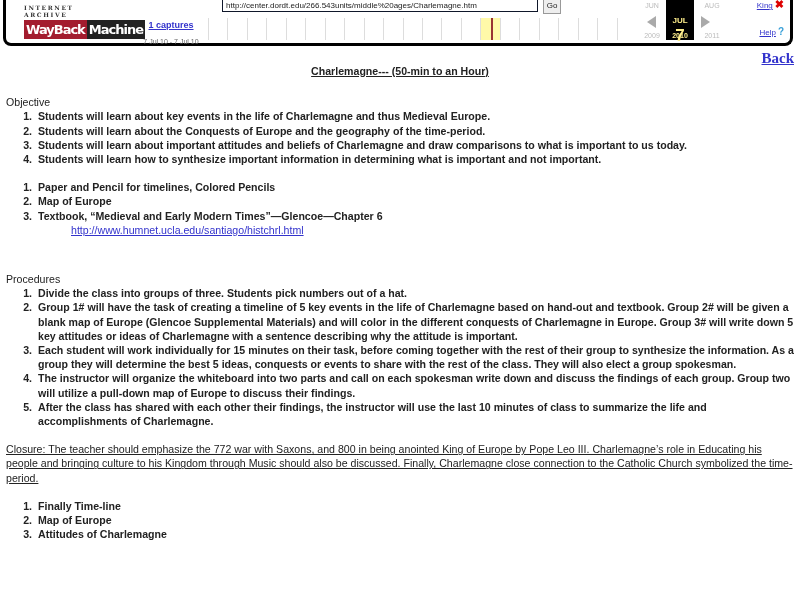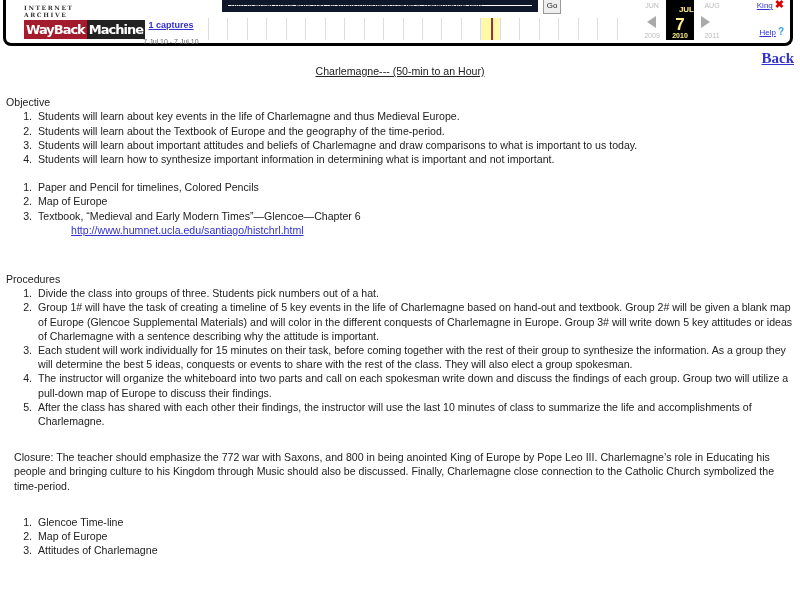--- a/index.html
+++ b/index.html
@@ -10,61 +10,61 @@
   .wm-logo { position:absolute; left:18px; top:10px; width:85px; }
   .wm-logo-top { font-family:"DejaVu Serif", serif; font-size:6px; letter-spacing:1.6px; color:#333; font-weight:bold; }
   .wm-logo-main { display:flex; margin-top:2px; height:19px; }
   .wm-logo-main .way { background:#a31c2e; color:#fff; font-family:"DejaVu Sans", sans-serif; font-weight:bold; font-size:13px; padding:0 2px; letter-spacing:-1px; line-height:19px; }
   .wm-logo-main .mach { background:#222; color:#fff; font-family:"DejaVu Sans", sans-serif; font-weight:bold; font-size:13px; padding:0 2px; letter-spacing:-1px; line-height:19px; }
 
   .wm-captures { position:absolute; left:130px; top:26px; width:70px; text-align:center; }
   .wm-captures a { font-size:9px; color:#33c; text-decoration:underline; font-weight:bold; display:block; }
   .wm-captures .range { font-size:7px; color:#666; }
 
-  .wm-url { position:absolute; left:216px; top:5px; width:316px; height:13px; border:6px solid #0f172a; font-size:8px; padding:0 3px; box-sizing:border-box; line-height:11px; color:#222; font-family:"Liberation Sans", sans-serif; }
+  .wm-url { position:absolute; left:216px; top:5px; width:316px; height:13px; border:1px solid #0f172a; font-size:8px; padding:0 3px; box-sizing:border-box; line-height:11px; color:#222; font-family:"Liberation Sans", sans-serif; }
   .wm-go { position:absolute; left:537px; top:4px; width:18px; height:16px; border:1px solid #999; background:#eee; font-size:8px; text-align:center; line-height:14px; box-sizing:border-box; }
 
   .wm-timeline { position:absolute; left:202px; top:24px; width:428px; height:22px; display:flex; }
   .wm-timeline .tick { flex:1; border-left:1px solid #ddd; position:relative; }
   .wm-timeline .tick.hl { background:#fff9a8; }
   .wm-timeline .tick.hl::after { content:""; position:absolute; left:50%; top:0; bottom:0; width:2px; background:#993333; }
 
   .wm-cal { position:absolute; left:630px; top:6px; width:140px; height:40px; }
   .cal-col { position:absolute; top:0; width:28px; text-align:center; font-size:7px; color:#bbb; }
   .cal-col .m { height:12px; line-height:12px; }
   .cal-col .y { position:absolute; top:32px; width:100%; }
   .cal-prev { left:2px; }
   .cal-cur { left:30px; background:#000; color:#ff0; height:46px; top:-6px; }
-  .cal-cur .m { margin-top:10px; color:#ffef8c; font-weight:bold; font-size:8px;text-align:right; }
+  .cal-cur .m { margin-top:21px; color:#ffef8c; font-weight:bold; font-size:8px; }
   .cal-cur .d { font-size:17px; font-weight:bold; color:#ffef8c; line-height:18px; }
   .cal-cur .y { top:38px; color:#ffef8c; font-weight:bold; }
   .cal-next { left:62px; }
   .arrow { position:absolute; top:16px; width:0; height:0; border-top:6px solid transparent; border-bottom:6px solid transparent; }
   .arrow.left { left:11px; border-right:9px solid #aaa; }
   .arrow.right { left:65px; border-left:9px solid #aaa; }
 
   .wm-close { position:absolute; right:6px; top:4px; font-size:8px; }
   .wm-close a, .wm-help a { color:#33c; text-decoration:underline; }
   .wm-close .x { color:#d00; font-weight:bold; font-size:11px; margin-left:2px; }
   .wm-help { position:absolute; right:6px; top:32px; font-size:8px; }
   .wm-help .q { color:#3aa0d8; font-weight:bold; font-size:10px; margin-left:2px; }
 
   
   .back { position:absolute; right:6px; top:50px; font-family:"Liberation Serif", serif; font-size:15px; color:#33c; text-decoration:underline; font-weight:bold;text-align:center; }
 
   
   .doc { position:absolute; left:6px; top:64px; width:788px; font-size:10.6px; line-height:14.2px; color:#222; }
-  .title { text-align:center; font-weight:normal; text-decoration:underline; margin-bottom:17px; }
+  .title { text-align:center; font-weight:bold; text-decoration:underline; margin-bottom:17px; }
   .section-h { margin:0; }
   ol { margin:0; padding-left:29px; }
-  ol li { padding-left:3px; }
+  ol li { padding-left:3px;font-weight:bold; }
   .link { color:#33c; text-decoration:underline; display:inline-block; margin-left:36px;padding-left:29px; }
   .gap { height:14px; }
   .gap2 { height:21px; }
-  p { margin:8px; }
+  p { margin:0;text-decoration:underline; }
 </style>
 </head>
 <body>
 
 <div id="wm-toolbar">
   <div class="wm-logo">
     <div class="wm-logo-top">INTERNET ARCHIVE</div>
     <div class="wm-logo-main">
       <span class="way">WayBack</span>
         <span class="mach">Machine</span>
@@ -131,21 +131,21 @@
 </div>
 
 <a class="back">Back</a>
 
 <div class="doc">
   <div class="title">Charlemagne--- (50-min to an Hour)</div>
 
   <div class="section-h">Objective</div>
   <ol>
     <li>Students will learn about key events in the life of Charlemagne and thus Medieval Europe.</li>
-    <li>Students will learn about the Textbook of Europe and the geography of the time-period.</li>
+    <li>Students will learn about the Conquests of Europe and the geography of the time-period.</li>
     <li>Students will learn about important attitudes and beliefs of Charlemagne and draw comparisons to what is important to us today.</li>
     <li>Students will learn how to synthesize important information in determining what is important and not important.</li>
   </ol>
   <div class="gap"></div>
 
   <ol>
     <li>Paper and Pencil for timelines, Colored Pencils</li>
     <li>Map of Europe</li>
     <li>Textbook, “Medieval and Early Modern Times”—Glencoe—Chapter 6</li>
   </ol>
@@ -160,17 +160,17 @@
     <li>Each student will work individually for 15 minutes on their task, before coming together with the rest of their group to synthesize the information. As a group they will determine the best 5 ideas, conquests or events to share with the rest of the class. They will also elect a group spokesman.</li>
     <li>The instructor will organize the whiteboard into two parts and call on each spokesman write down and discuss the findings of each group. Group two will utilize a pull-down map of Europe to discuss their findings.</li>
     <li>After the class has shared with each other their findings, the instructor will use the last 10 minutes of class to summarize the life and accomplishments of Charlemagne.</li>
   </ol>
   <div class="gap"></div>
 
   <p>Closure: The teacher should emphasize the 772 war with Saxons, and 800 in being anointed King of Europe by Pope Leo III. Charlemagne’s role in Educating his people and bringing culture to his Kingdom through Music should also be discussed. Finally, Charlemagne close connection to the Catholic Church symbolized the time-period.</p>
   <div class="gap"></div>
 
   <ol>
-    <li>Glencoe Time-line</li>
+    <li>Finally Time-line</li>
     <li>Map of Europe</li>
     <li>Attitudes of Charlemagne</li>
   </ol>
 </div>
 
 </body></html>

